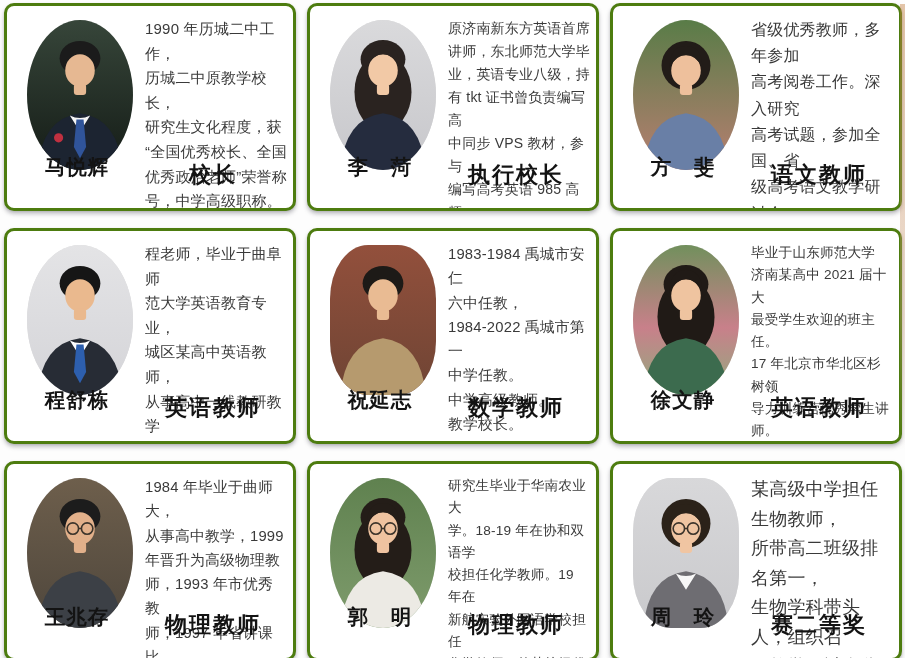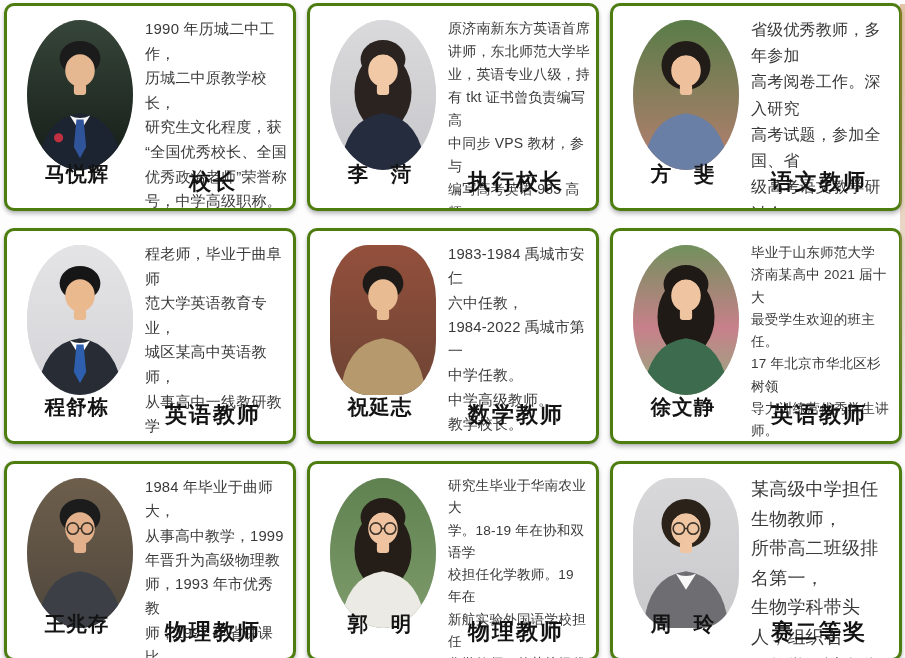--- a/index.html
+++ b/index.html
@@ -39,21 +39,21 @@
     flex: 1;
     margin: 11px 6px 0 12px;
     line-height: 1.64;
     color: #3a3a3a;
     white-space: pre-line;
     letter-spacing: 0.2px;
   }
   .card-footer {
     display: flex; align-items: flex-start;
     margin-top: auto;
-    padding: 4px 10px 11px 4px;
+    padding: 4px 10px 18px 4px;
   }
   .name {
     width: 132px; text-align: center;
     font-size: 20.5px; font-weight: 700; color: #131313;
     letter-spacing: 1px;
   }
   .title {
     flex: 1; text-align: center;
     font-size: 22px; font-weight: 700; color: #131313;
     margin-top: 7px; letter-spacing: 2px;

